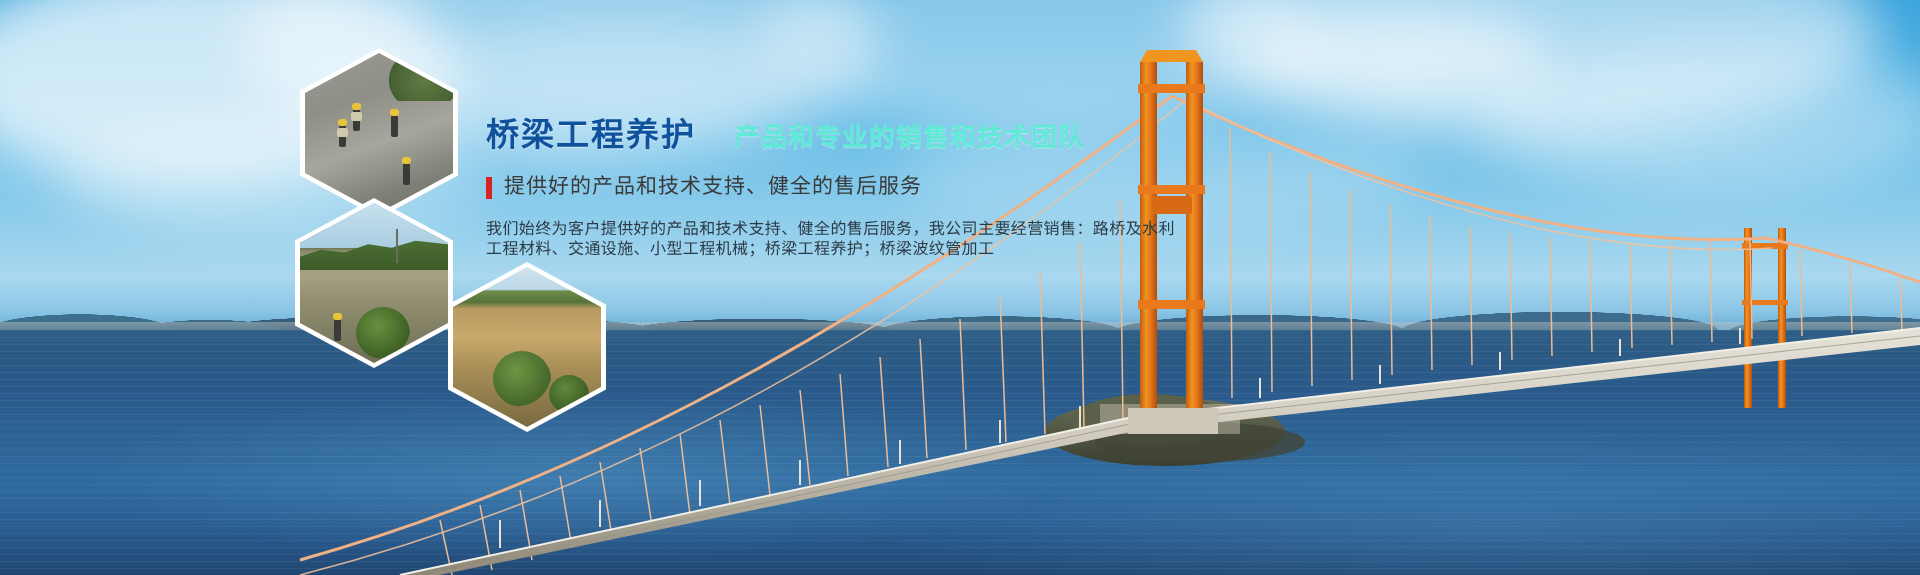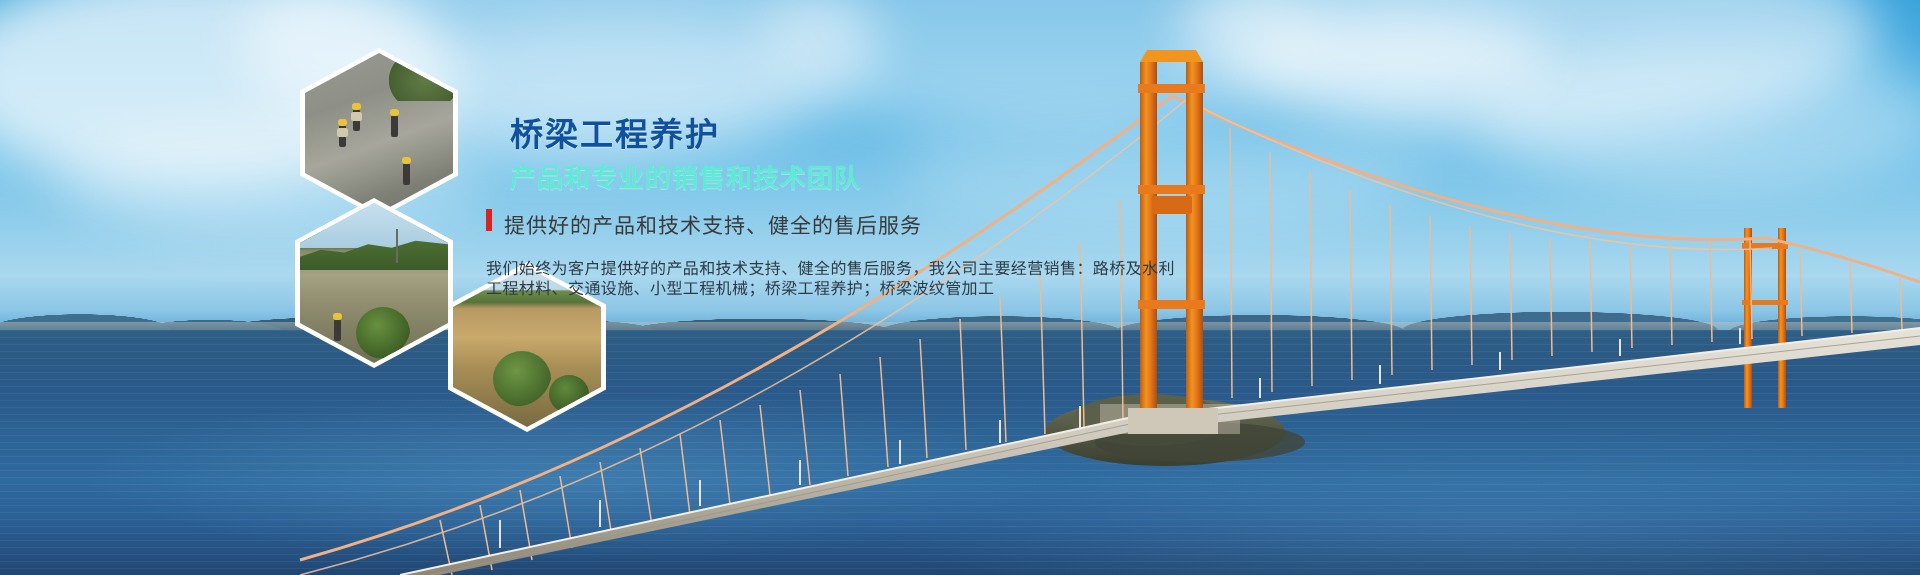--- a/index.html
+++ b/index.html
@@ -143,34 +143,33 @@
         #b79a62 26%, #c9a96c 44%,
         #a98f56 62%, #8d7a4a 84%, #7a6a42 100%);
   }
 
   
   .copy{position:absolute;left:486px;top:118px;width:560px;}
 
   .headline{
     display:flex;align-items:baseline;gap:14px;white-space:nowrap;
     line-height:1;
-    flex-direction:column;
   }
   .h-main{
     font-size:33px;font-weight:bold;color:#10519d;letter-spacing:2px;
     text-shadow:0 1px 0 rgba(255,255,255,.45);
   }
   .h-sub{
     font-size:26px;font-weight:bold;color:#5eead4;letter-spacing:1px;
     text-shadow:0 1px 0 rgba(255,255,255,.35);
     margin-left:24px;
   }
 
   .subline{
-    margin-top:18px;display:flex;align-items:flex-start;gap:12px;white-space:nowrap;
+    margin-top:18px;display:flex;align-items:flex-end;gap:12px;white-space:nowrap;
   }
   .redbar{width:6px;height:22px;background:#d8231f;flex:0 0 auto;}
   .subline .txt{font-size:21px;color:#3a3a3a;letter-spacing:1px;}
 
   .para{margin-top:20px;font-size:16px;line-height:20px;color:#2d3b46;letter-spacing:.4px;width:400px;}
   .para div{white-space:nowrap;}
 </style>
 </head>
 <body>
 

